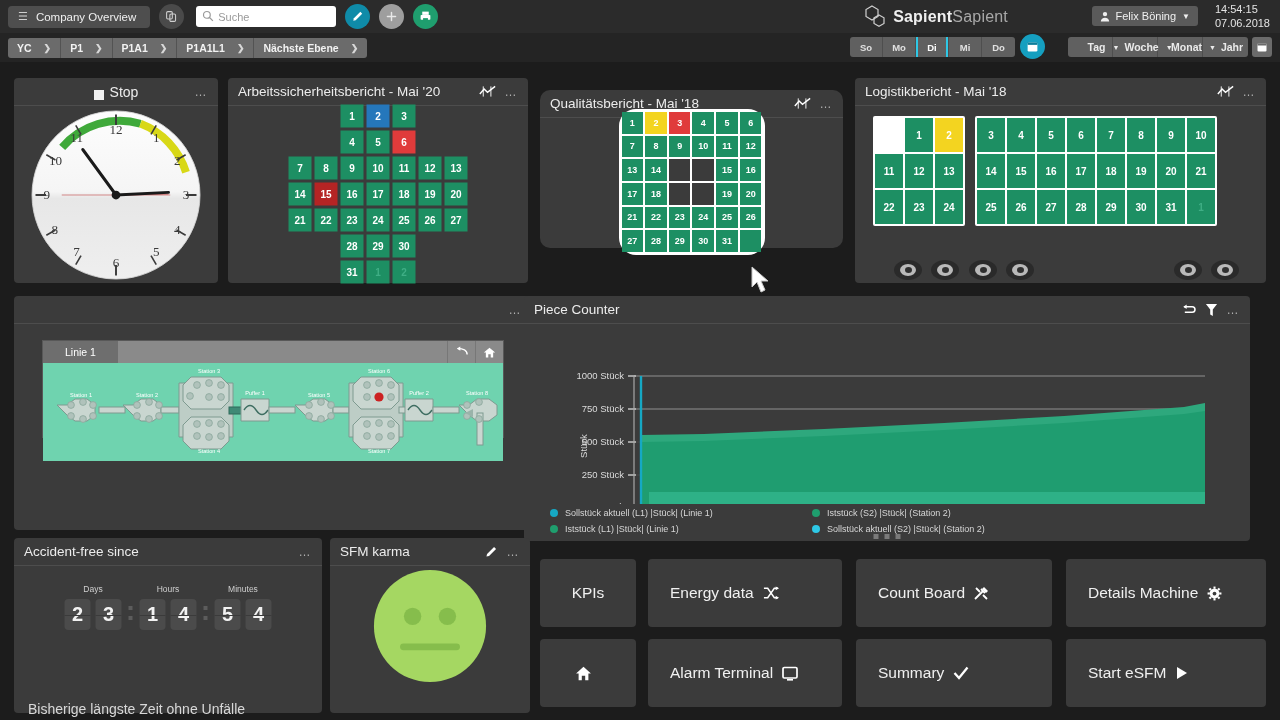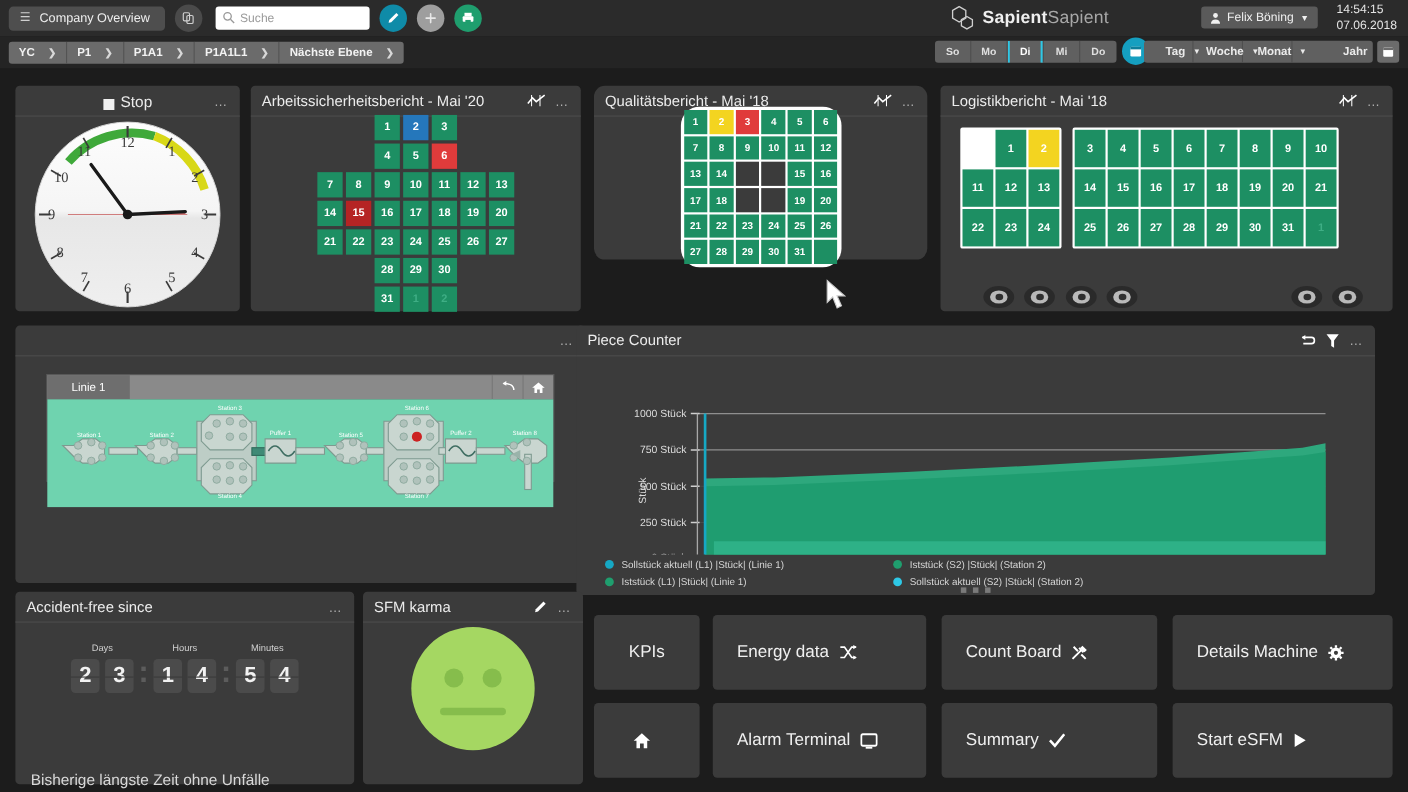--- a/index.html
+++ b/index.html
@@ -101,21 +101,21 @@
     display: flex; align-items: center; justify-content: center; cursor: pointer;
   }
   .period {
     position: absolute; right: 32px; top: 4px;
     display: flex; background: #606060; border-radius: 3px; height: 20px; overflow: hidden;
   }
   .period div {
     width: 45px; display: flex; align-items: center; justify-content: center; gap: 7px;
     font-size: 10.5px; color: #eaeaea; border-right: 1px solid #4e4e4e; cursor: pointer; padding-left: 27px;
   }
-  .period div:last-child { border-right: none; margin-left: 28px; }
+  .period div:last-child { border-right: none; }
   .calbtn-sq {
     position: absolute; right: 8px; top: 4px;
     width: 20px; height: 20px; background: #6b6b6b; border-radius: 3px;
     display: flex; align-items: center; justify-content: center; cursor: pointer;
   }
 
   
   .panel {
     position: absolute; background: #3b3b3b; border-radius: 4px;
   }
@@ -135,21 +135,21 @@
     display: flex; align-items: flex-end; gap: 6px; font-size: 14px;
   }
   .stopsq { width: 10px; height: 10px; background: #f0f0f0; }
   .clockface {
     position: absolute; left: 50%; top: 50%; transform: translate(-50%,-50%);
     width: 175px; height: 175px; margin-top: 14px;
   }
 
   
   #safetyPanel { left: 228px; top: 78px; width: 300px; height: 205px; }
-  #qualityPanel { left: 540px; top: 78px; width: 303px; height: 158px; border-radius: 10px; }
+  #qualityPanel { left: 540px; top: 90px; width: 303px; height: 158px; border-radius: 10px; }
   #logisticsPanel { left: 855px; top: 78px; width: 411px; height: 205px; }
 
   .cal-cell {
     background: #1d8f63; color: #fff; display: flex;
     align-items: center; justify-content: center;
     font-size: 10px; font-weight: bold;
   }
   .cal-cell.blue { background: #2577bb; }
   .cal-cell.red { background: #e03b3b; }
   .cal-cell.dred { background: #b52424; }

